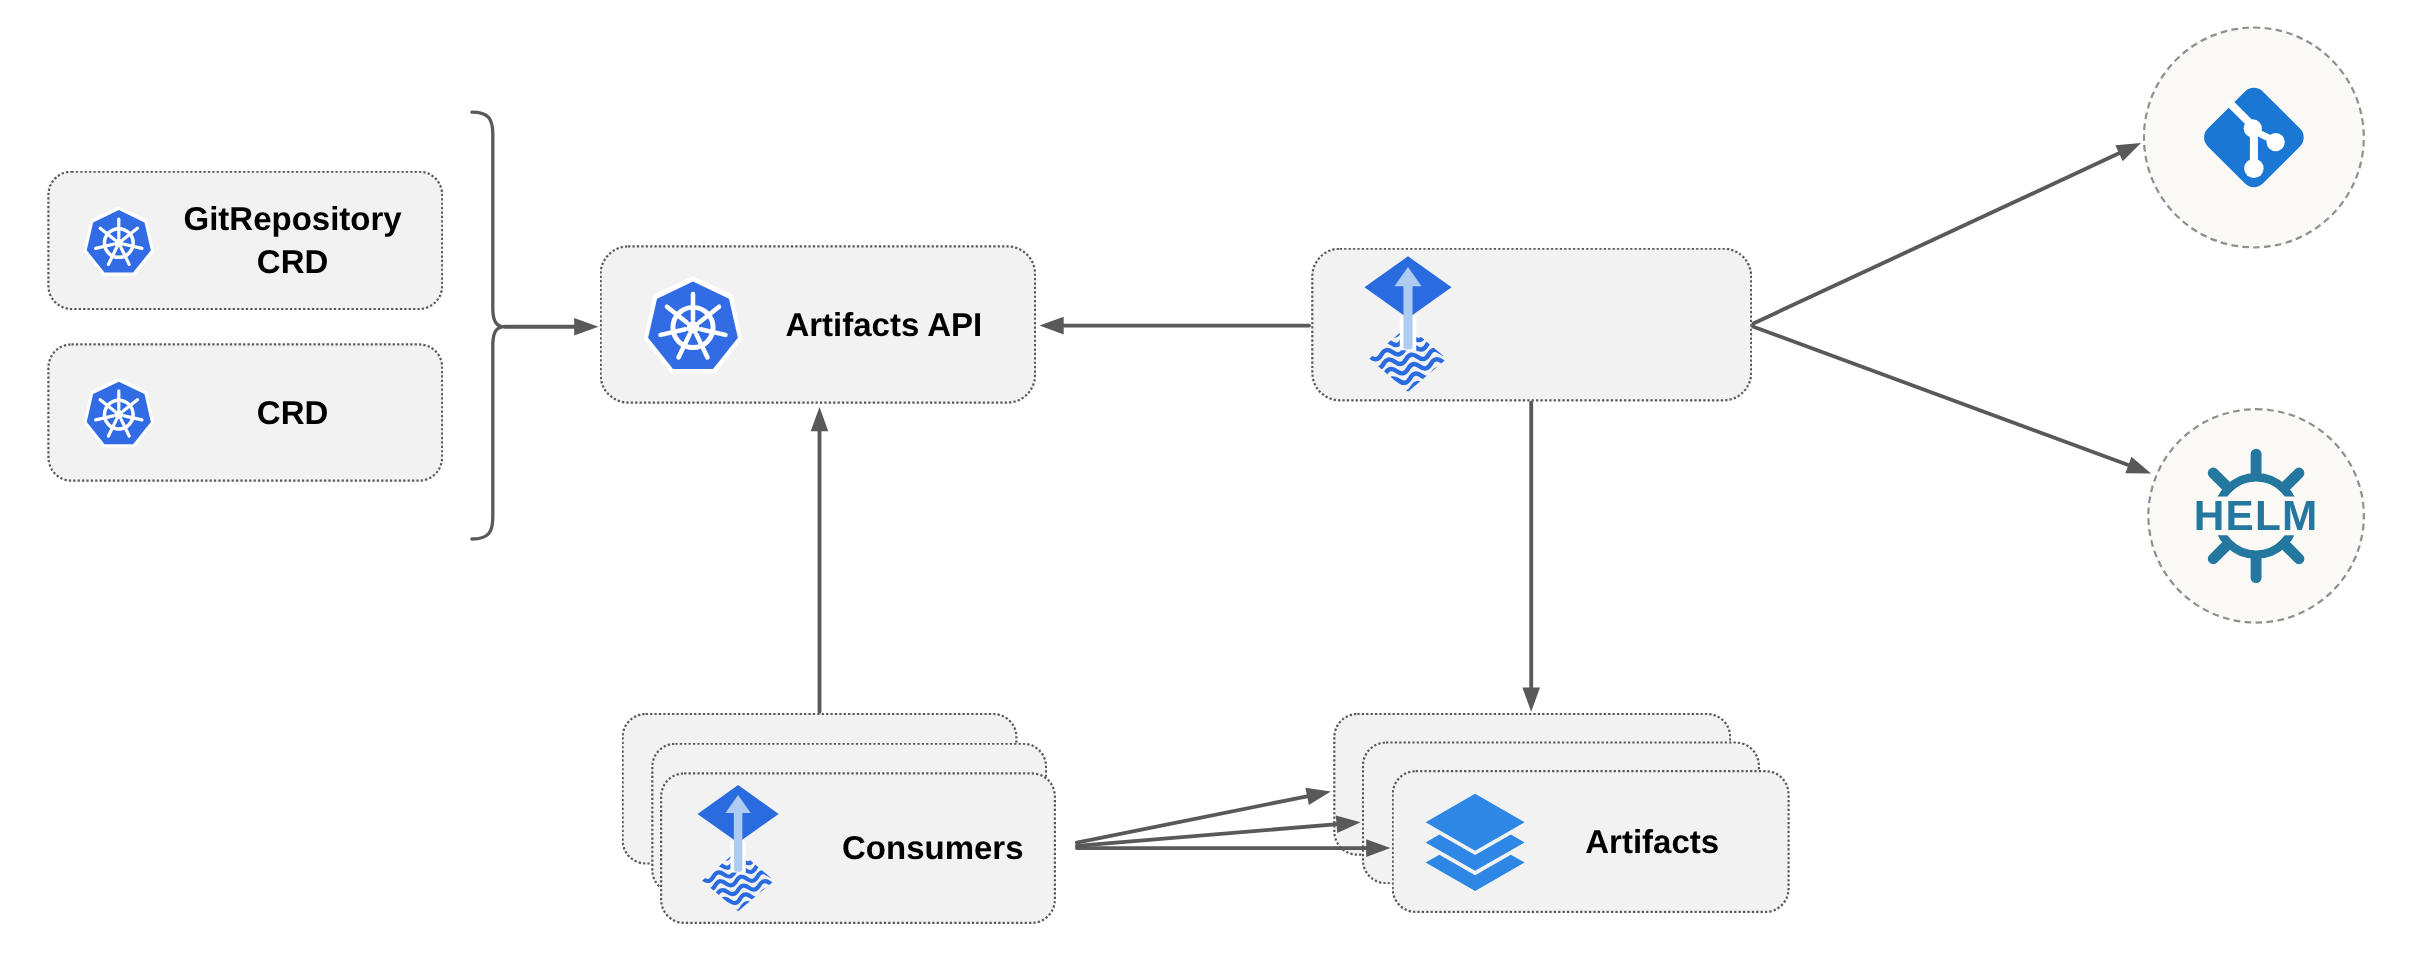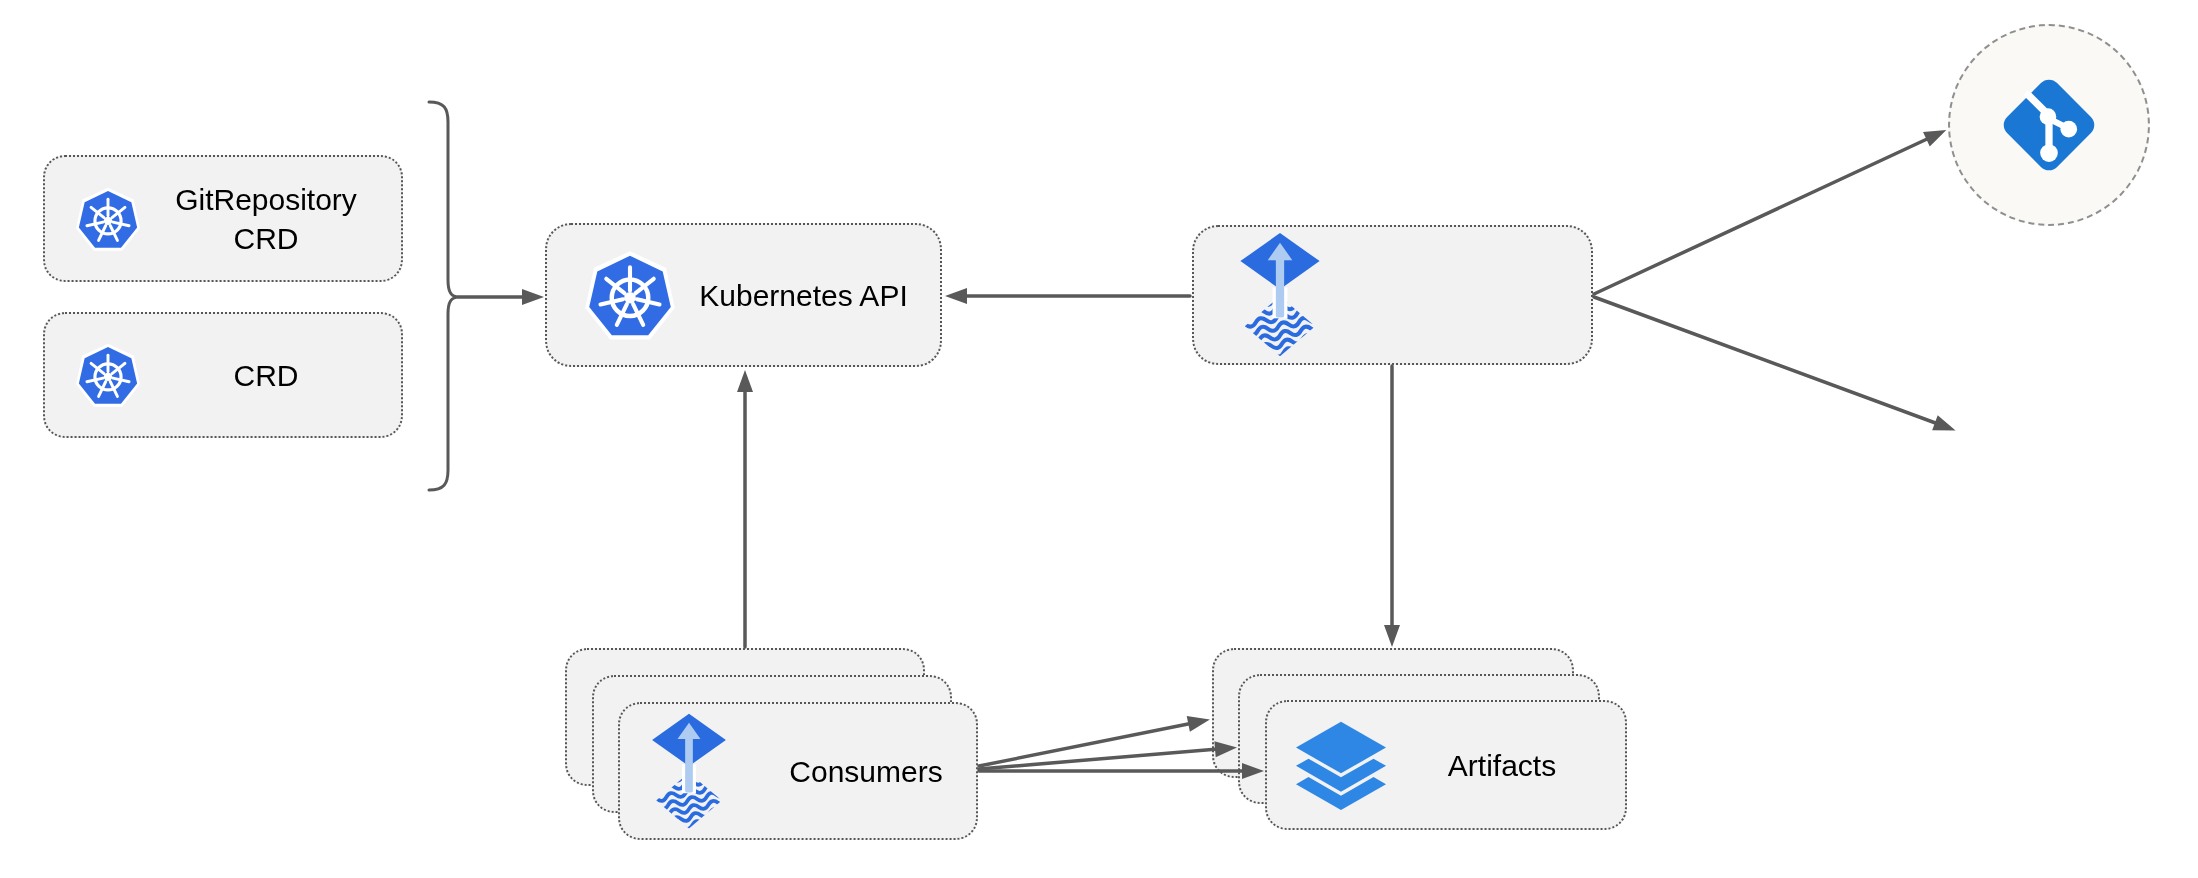--- a/index.html
+++ b/index.html
@@ -15,20 +15,21 @@
     z-index:10;pointer-events:none;
   }
   .node{
     position:absolute;
     box-sizing:border-box;
     display:flex;align-items:center;
     background:var(--node-fill,#f2f2f2);
     border:2.5px dotted var(--node-border,#565656);
     border-radius:22px;
     z-index:2;
+    font-weight:bold;
   }
   .node .label{
     flex:1;text-align:center;
     font-size:30px;line-height:39px;
     color:var(--label-color,#000);
     padding-right:12px;
   }
   .stack-layer{z-index:1;}
   .icon{flex:0 0 auto;display:block;}
   .circle-node{
@@ -152,35 +153,35 @@
     <div class="label">
       <div>CRD</div>
     </div>
   </div>
 
   <div class="node" style="left:545px;top:223px;width:397px;height:144px;padding-left:34px;border-radius:26px;">
     <svg class="icon" style="width:98px;height:98px">
         <use href="#sym-k8s"></use>
       </svg>
     <div class="label">
-      <div>Kubernetes API</div>
+      <div>Artifacts API</div>
     </div>
   </div>
 
   <div class="node" style="left:1192px;top:225px;width:401px;height:140px;padding-left:42px;border-radius:26px;">
     <svg class="icon" style="width:88px;height:128px">
         <use href="#sym-flux"></use>
       </svg>
     <div class="label">
     </div>
   </div>
 
   <div class="node stack-layer" style="left:565px;top:648px;width:360px;height:138px;"></div>
   <div class="node stack-layer" style="left:592px;top:675px;width:360px;height:138px;"></div>
-  <div class="node" style="left:618px;top:702px;width:360px;height:138px;padding-left:28px;gap:38px;">
+  <div class="node" style="left:600px;top:702px;width:360px;height:138px;padding-left:28px;gap:38px;">
     <svg class="icon" style="width:82px;height:119px">
         <use href="#sym-flux"></use>
       </svg>
     <div class="label">
       <div>Consumers</div>
     </div>
   </div>
 
   <div class="node stack-layer" style="left:1212px;top:648px;width:362px;height:130px;"></div>
   <div class="node stack-layer" style="left:1238px;top:674px;width:362px;height:130px;"></div>
@@ -192,14 +193,29 @@
       <div>Artifacts</div>
     </div>
   </div>
 
   <div class="circle-node" style="left:1948px;top:24px;width:202px;height:202px;">
     <svg class="icon" style="width:104px;height:104px">
         <use href="#sym-git"></use>
       </svg>
   </div>
 
+  <div class="circle-node" style="left:1952px;top:371px;width:198px;height:196px;">
+    <svg class="icon helm-svg" viewBox="0 0 120 120" style="width:132px;height:132px">
+      <g fill="none" style="stroke:var(--helm-teal)" stroke-linecap="round">
+        <circle cx="60" cy="60" r="32" stroke-width="7"></circle>
+        <line x1="60" y1="25" x2="60" y2="9" stroke-width="9"></line>
+        <line x1="60" y1="95" x2="60" y2="111" stroke-width="9"></line>
+        <line x1="36.7" y1="36.7" x2="24.6" y2="24.6" stroke-width="9"></line>
+        <line x1="83.3" y1="36.7" x2="95.4" y2="24.6" stroke-width="9"></line>
+        <line x1="36.7" y1="83.3" x2="24.6" y2="95.4" stroke-width="9"></line>
+        <line x1="83.3" y1="83.3" x2="95.4" y2="95.4" stroke-width="9"></line>
+      </g>
+      <rect x="4" y="44" width="112" height="32" style="fill:var(--circle-fill)"></rect>
+      <text x="60" y="72" text-anchor="middle" font-size="35" style="fill:var(--helm-teal)">HELM</text>
+    </svg>
+  </div>
 
 </div>
 
 </body></html>

